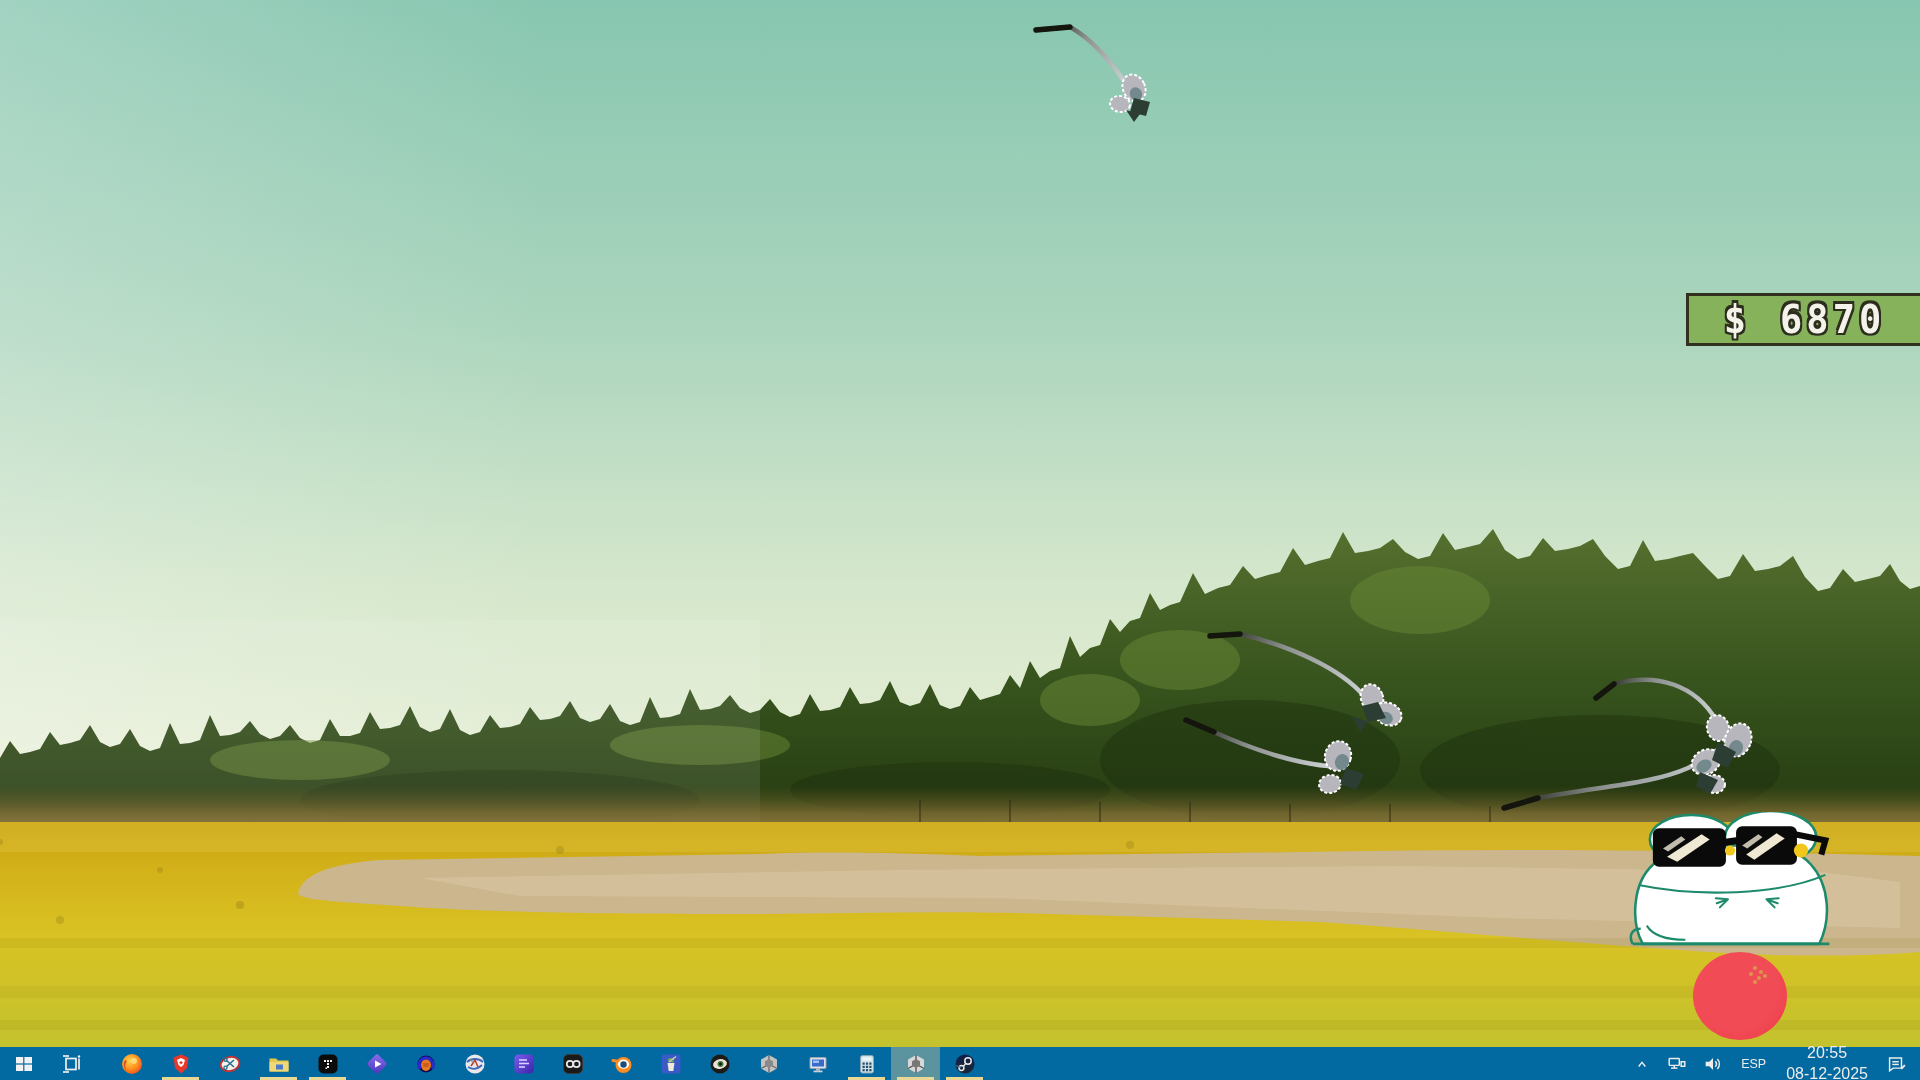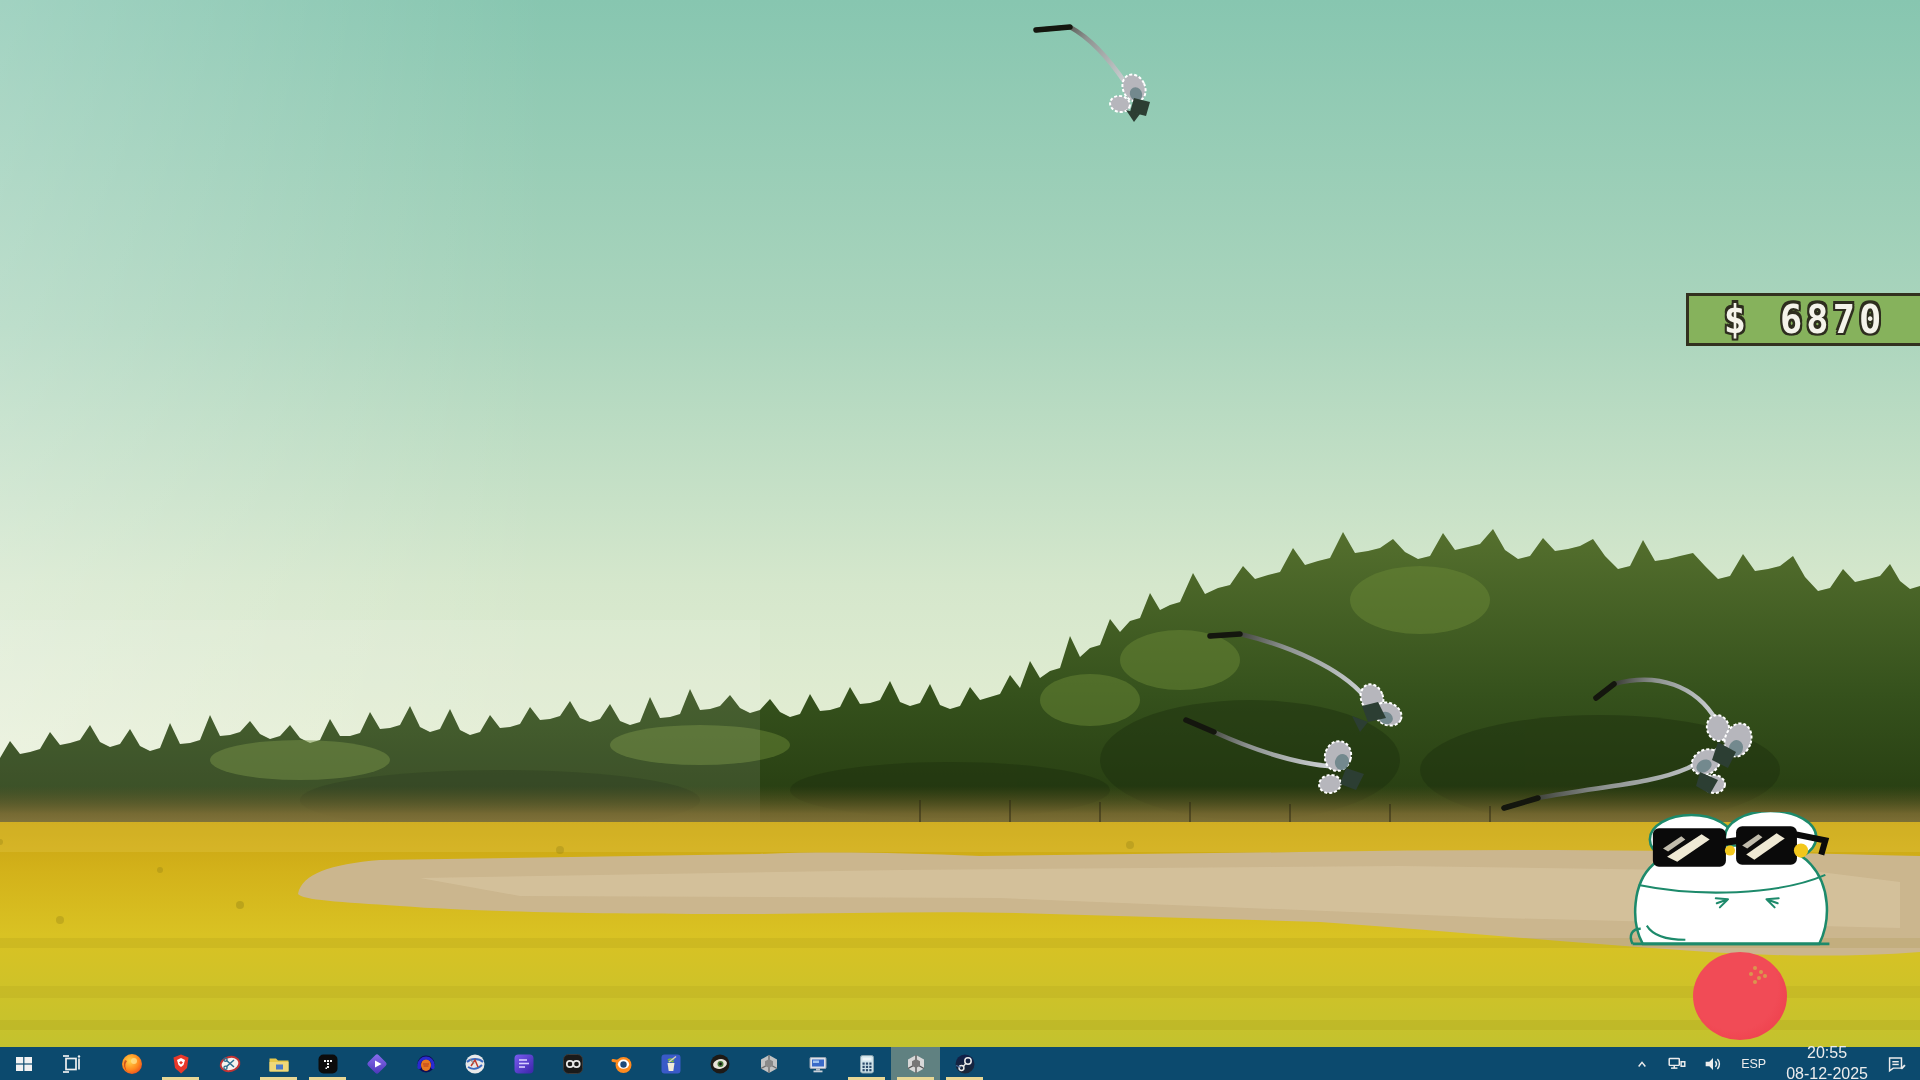--- a/index.html
+++ b/index.html
@@ -240,21 +240,21 @@
             <circle cx="68" cy="20" r="2"></circle>
             <circle cx="58" cy="22" r="2"></circle>
           <circle cx="66" cy="26" r="2"></circle>
             <circle cx="72" cy="24" r="2"></circle>
             <circle cx="62" cy="30" r="2"></circle>
         </g>
       </svg>
     </div>
   </div>
 
-  <div class="taskbar" id="taskbarEl" style="background: #0c4a6e;">
+  <div class="taskbar" id="taskbarEl" style="background: #0369a1;">
     <div class="tb-slot" title="Start">
       <svg width="24" height="24" viewBox="0 0 24 24">
         <g fill="#f2f2f2">
           <rect x="4" y="5" width="7.2" height="6.4"></rect>
             <rect x="12.4" y="5" width="7.6" height="6.4"></rect>
           <rect x="4" y="12.6" width="7.2" height="6.4"></rect>
             <rect x="12.4" y="12.6" width="7.6" height="6.4"></rect>
         </g>
       </svg>
     </div>

